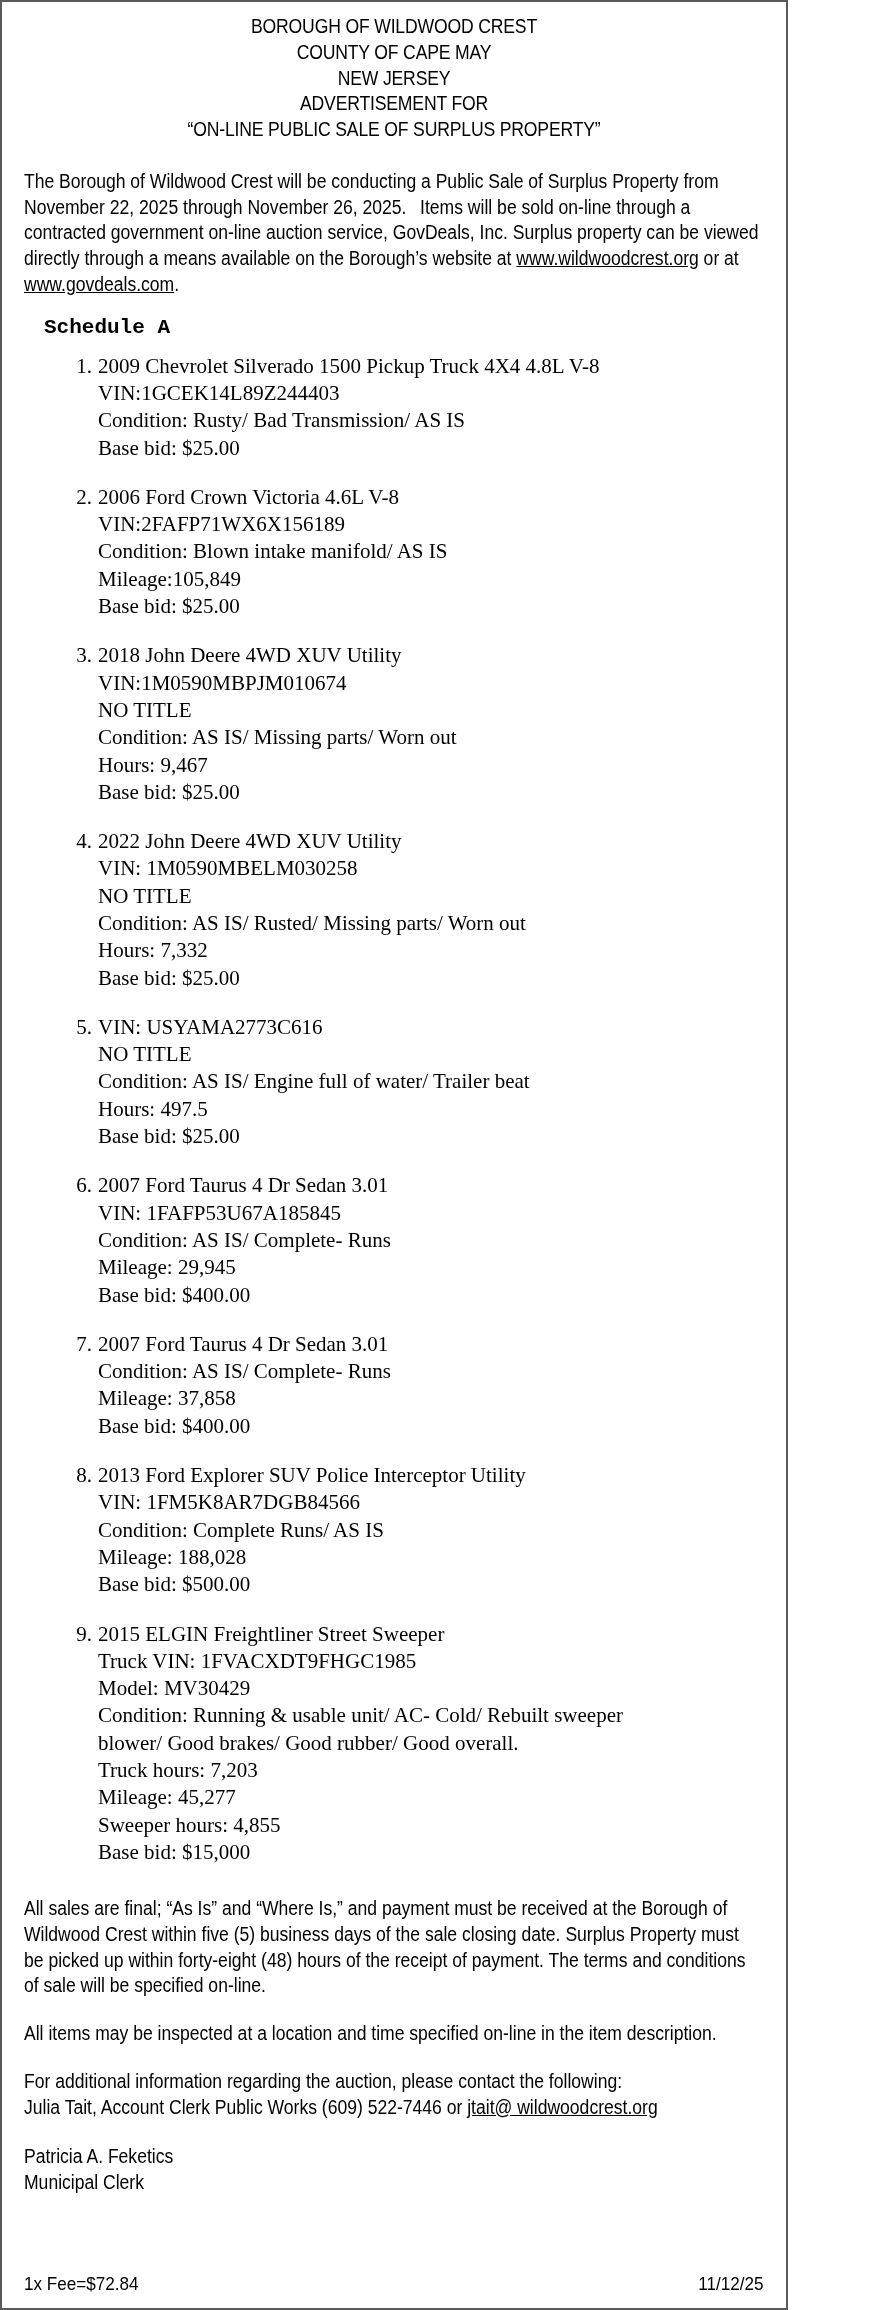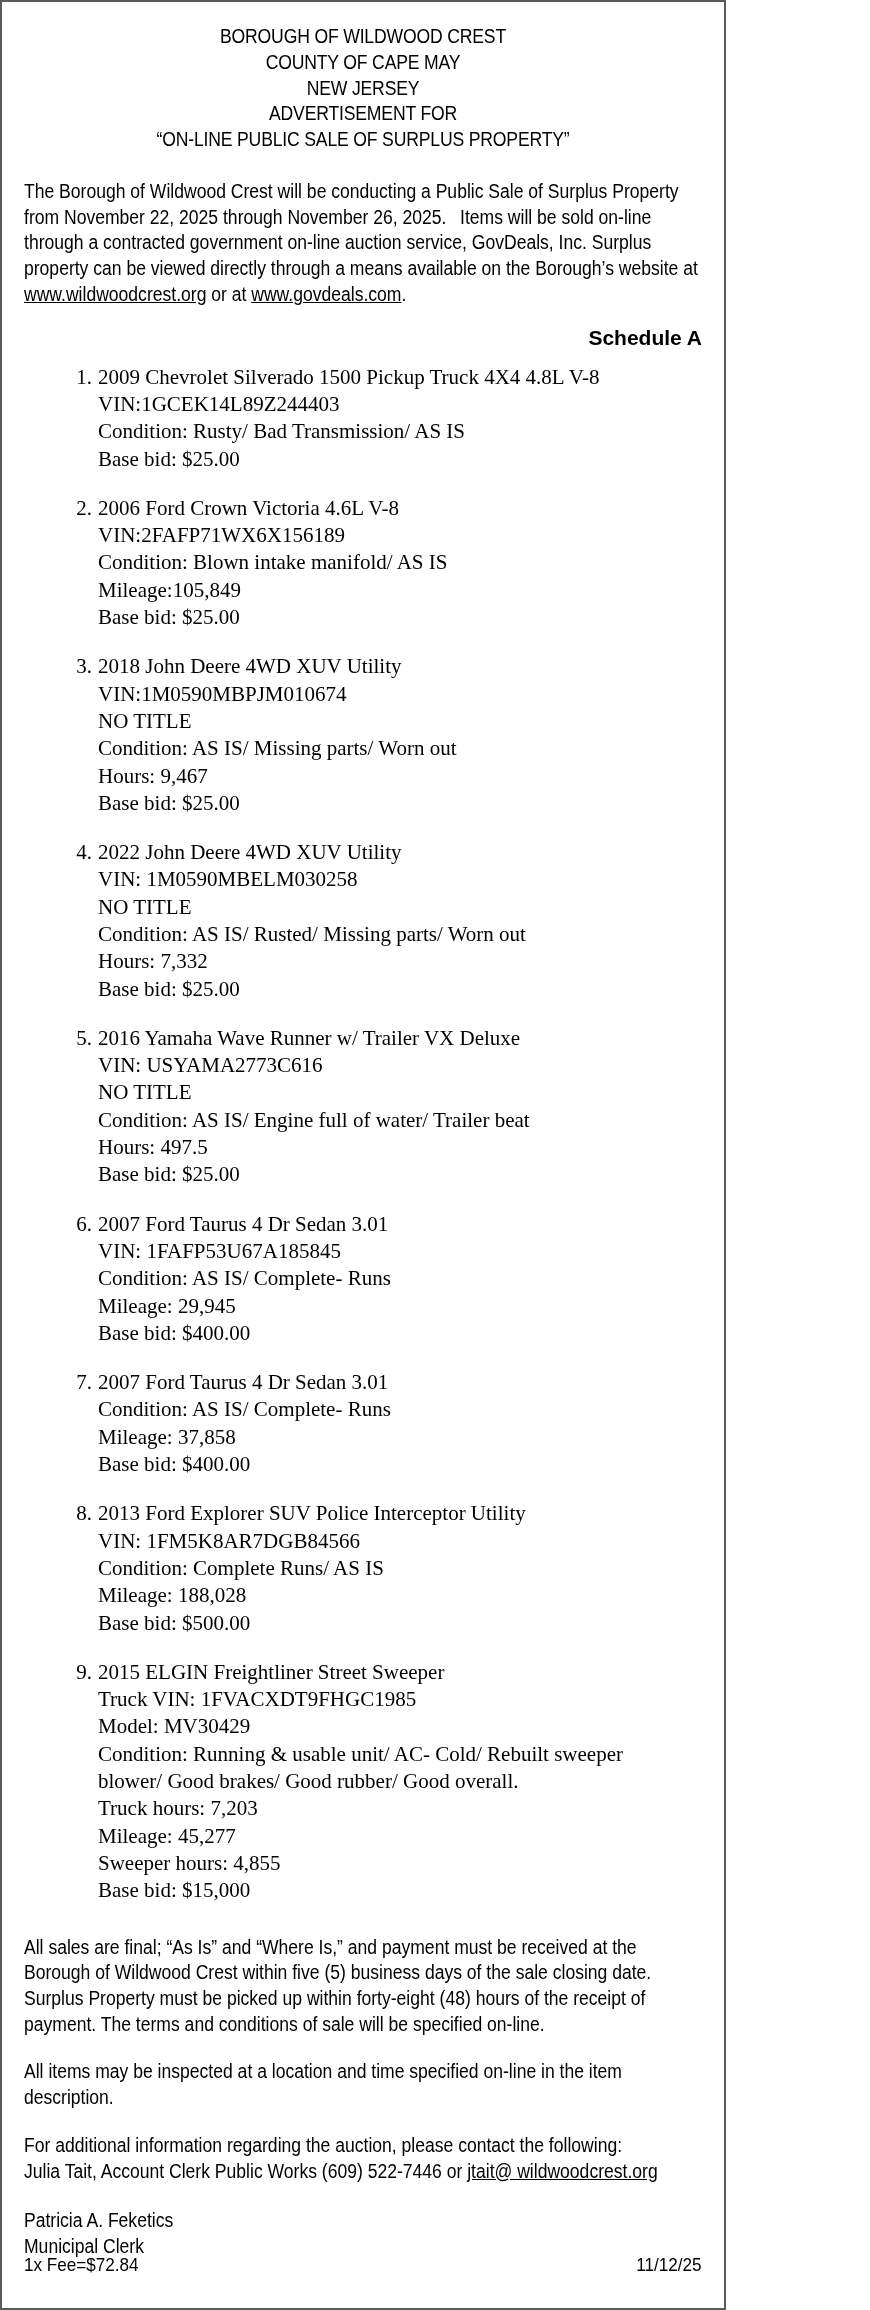--- a/index.html
+++ b/index.html
@@ -8,26 +8,26 @@
     background: #ffffff;
   }
   body {
     width: 870px;
     font-family: "Liberation Serif", "DejaVu Serif", serif;
     color: #000000;
     -webkit-font-smoothing: none;
   }
   .page {
     position: relative;
-    width: 726px;
+    width: 788px;
     min-height: 2310px;
     box-sizing: border-box;
     background: #ffffff;
     border: 2px solid #5a5a5a;
-    padding: 14px 22px 0 22px;
+    padding: 4px 22px 0 22px;
   }
   
   .masthead {
     text-align: center;
     font-family: "Liberation Sans", "DejaVu Sans", sans-serif;
     font-size: 20px;
     line-height: 1.29;
     letter-spacing: -0.2px;
     transform: scaleX(0.88);
     transform-origin: center top;
@@ -44,25 +44,24 @@
     transform: scaleX(0.90);
     transform-origin: left top;
     width: 111%;
     margin: 0;
   }
   .intro { margin-top: 26px; }
   .u { text-decoration: underline; }
 
   
   .schedule-heading {
-    font-family: Liberation Sans, sans-serif;
+    font-family: Liberation Mono, monospace;
     font-weight: bold;
     font-size: 21px;
-    margin: 18px 0 0 14px;
-    text-align: right;
+    margin: 18px 0 0 20px;
   }
 
   
   .items {
     list-style: none;
     margin: 14px 0 0 0;
     padding: 0;
   }
   .item {
     position: relative;
@@ -91,21 +90,21 @@
   
   .footer {
     font-family: "Liberation Sans", "DejaVu Sans", sans-serif;
     font-size: 19px;
     display: flex;
     justify-content: space-between;
     align-items: baseline;
     position: absolute;
     left: 22px;
     right: 22px;
-    bottom: 32px;
+    bottom: 13px;
   }
   .footer span { transform: scaleX(0.90); transform-origin: left top; display: inline-block; }
   .footer .right { transform-origin: right top; }
 </style>
 </head>
 <body>
 
 <div class="page">
 
   <div class="masthead">
@@ -149,21 +148,20 @@
         <span class="num">4.</span>
         <div class="line">2022 John Deere 4WD XUV Utility</div>
         <div class="line">VIN: 1M0590MBELM030258</div>
         <div class="line">NO TITLE</div>
         <div class="line">Condition: AS IS/ Rusted/ Missing parts/ Worn out</div>
         <div class="line">Hours: 7,332</div>
         <div class="line">Base bid: $25.00</div>
       </li>
       <li class="item">
         <span class="num">5.</span>
-        <div class="line">2016 Yamaha Wave Runner w/ Trailer VX Deluxe</div>
         <div class="line">VIN: USYAMA2773C616</div>
         <div class="line">NO TITLE</div>
         <div class="line">Condition: AS IS/ Engine full of water/ Trailer beat</div>
         <div class="line">Hours: 497.5</div>
         <div class="line">Base bid: $25.00</div>
       </li>
       <li class="item">
         <span class="num">6.</span>
         <div class="line">2007 Ford Taurus 4 Dr Sedan 3.01</div>
         <div class="line">VIN: 1FAFP53U67A185845</div>

